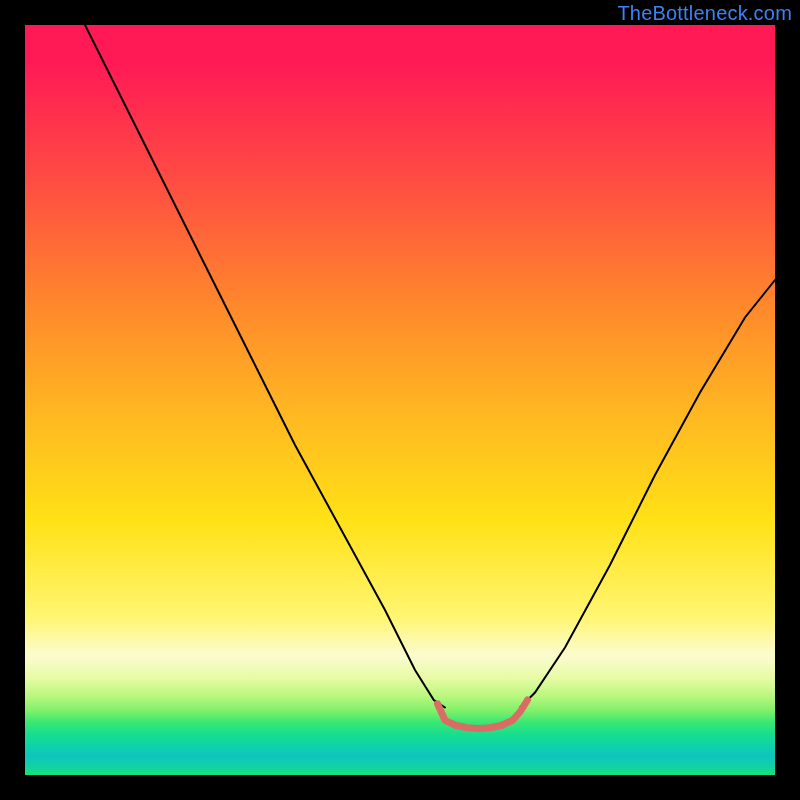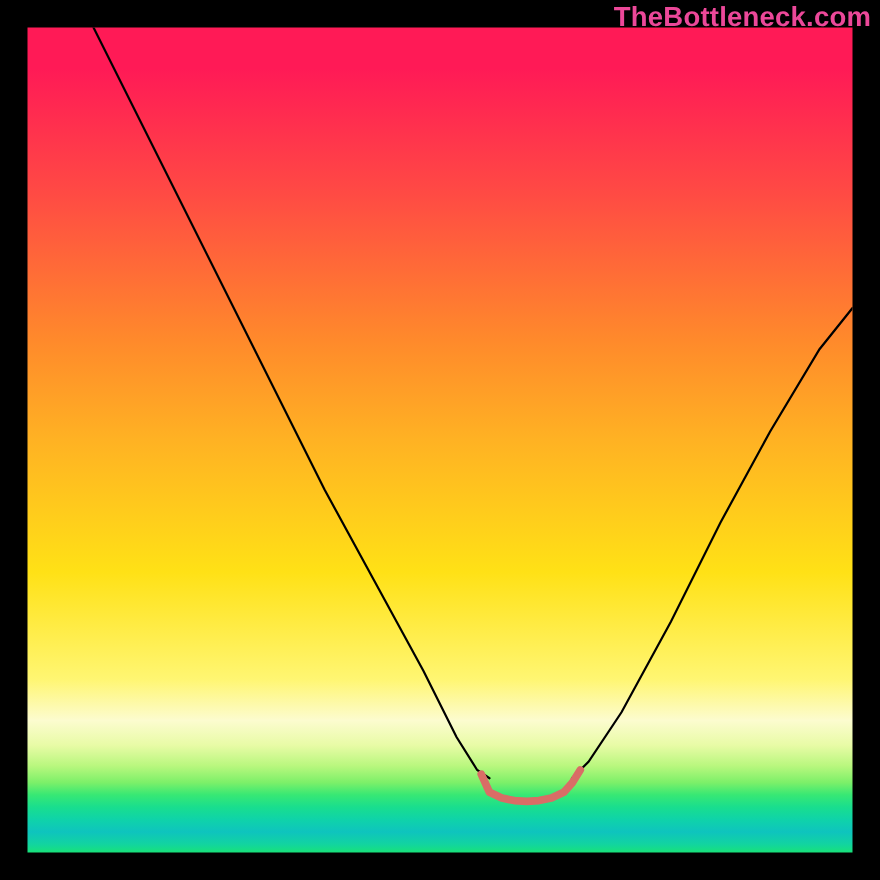--- a/index.html
+++ b/index.html
@@ -51,23 +51,23 @@
     position: absolute;
     left: 0;
     top: 0;
     width: 750px;
     height: 750px;
   }
   .watermark {
     position: absolute;
     top: 2px;
     right: 8px;
-    color: #ec4899;
-    font-size: 25px;
-    font-weight: 700;
+    color: #3b82f6;
+    font-size: 20px;
+    font-weight: 400;
     letter-spacing: 0.2px;
   }
 </style>
 </head>
 <body>
 
 <div class="frame">
 
   <div class="plot-area">
     <svg class="curves" viewBox="0 0 750 750" preserveAspectRatio="none">

